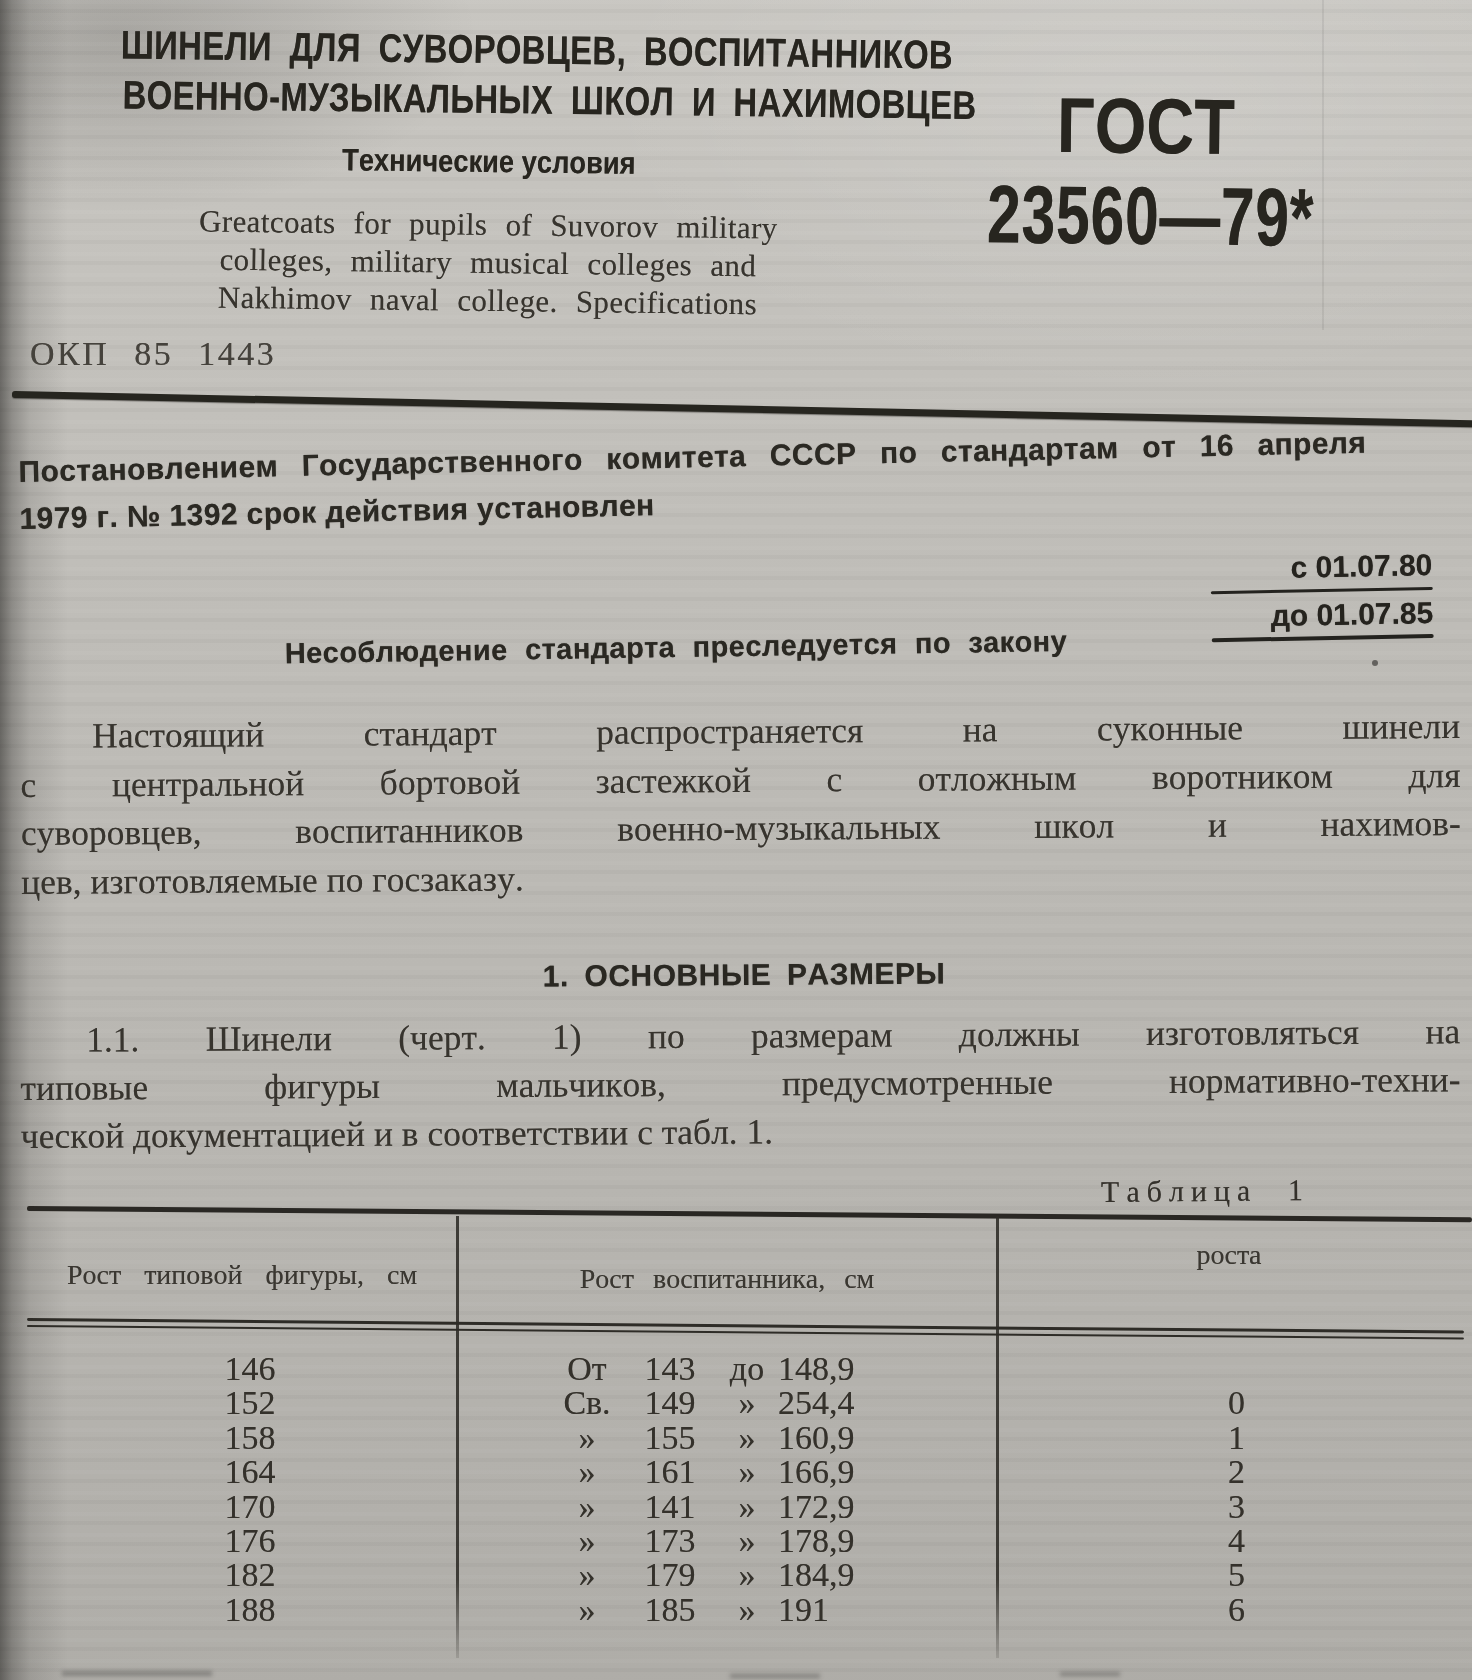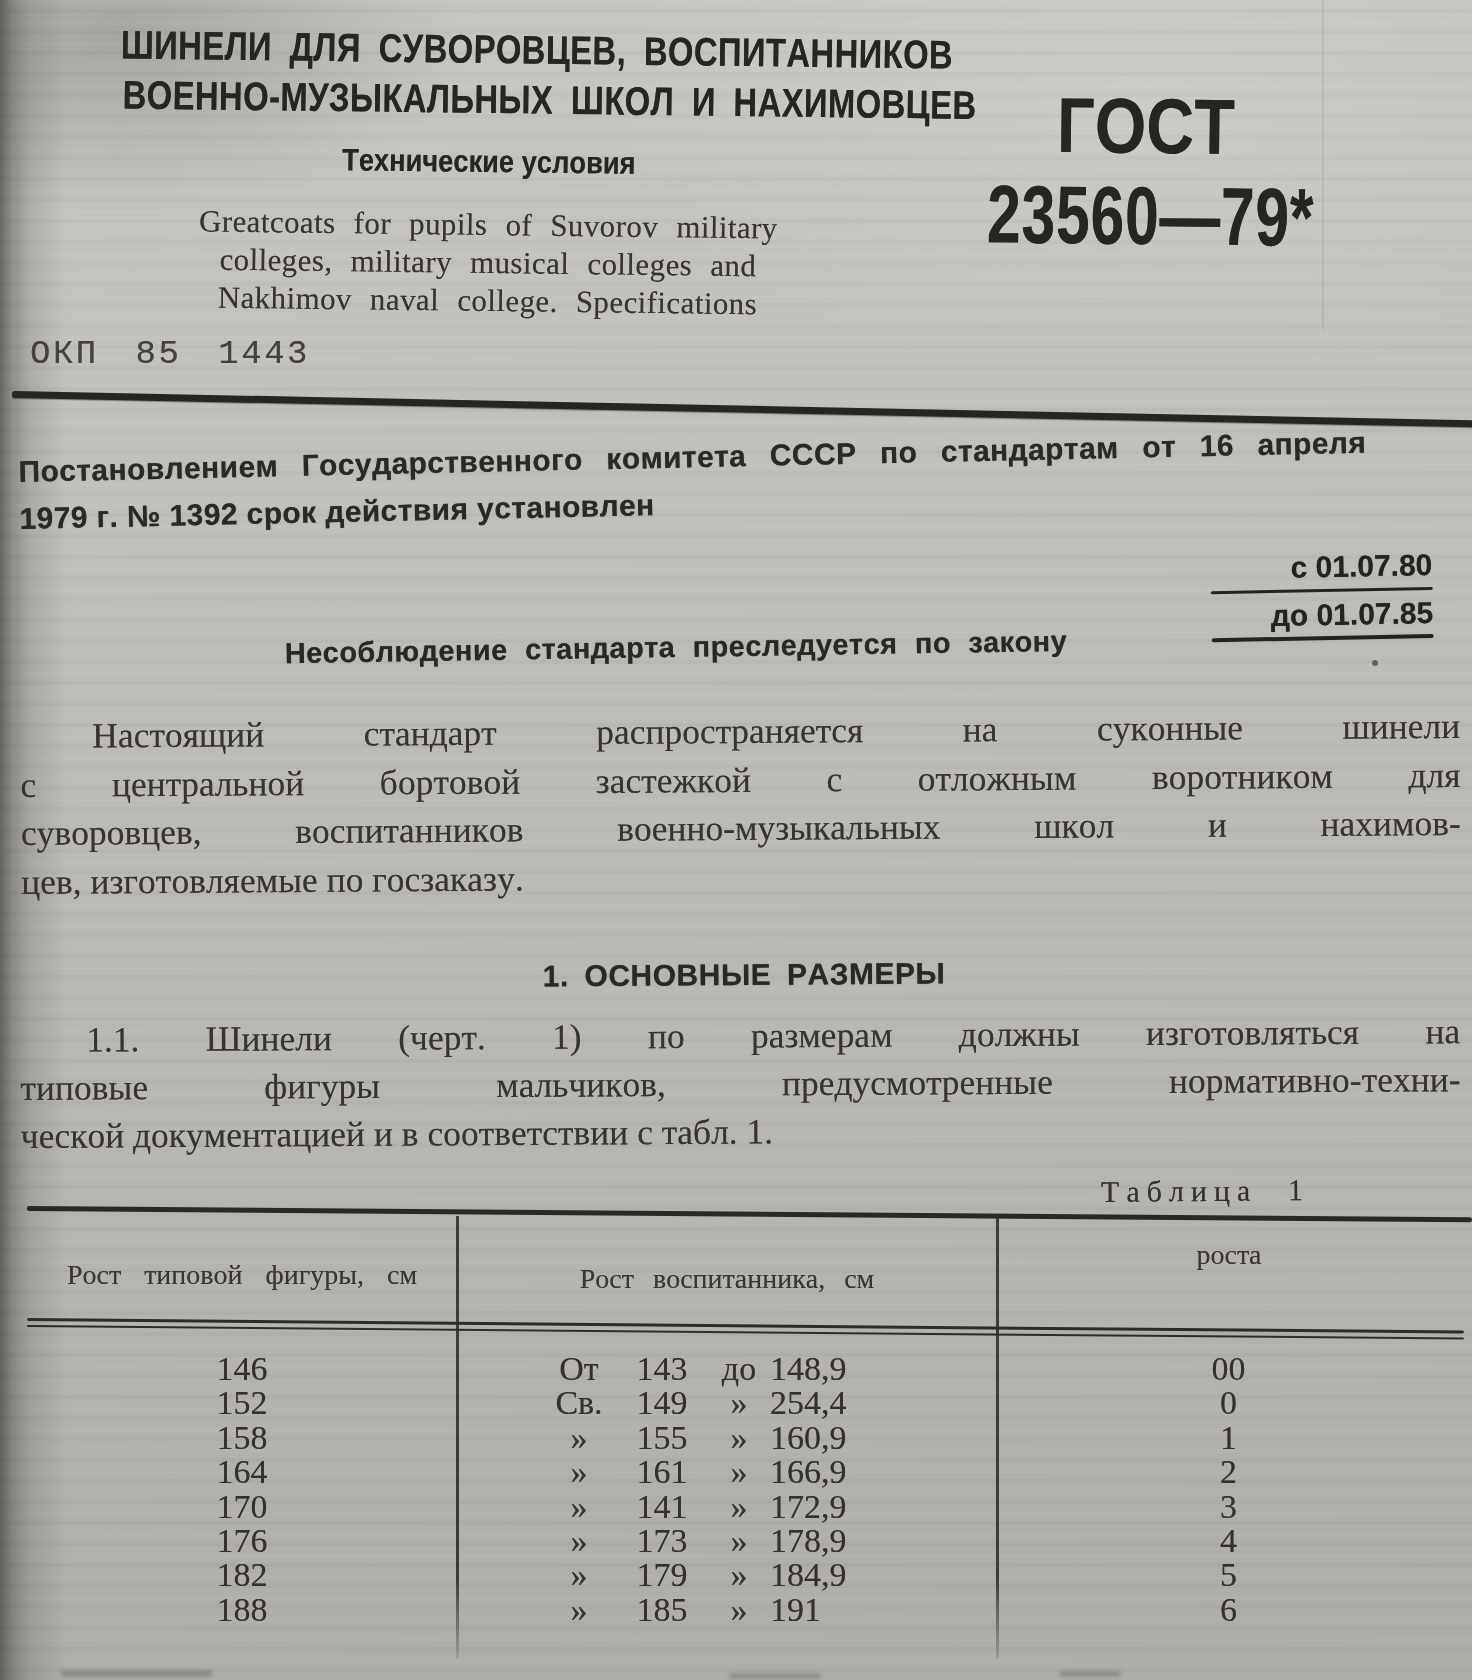--- a/index.html
+++ b/index.html
@@ -39,21 +39,21 @@
   .subtitle{font-size:31px;line-height:40px;margin-top:18px;}
   .subtitle .cond{transform:scaleX(.88);}
   .english{font-size:31px;line-height:38px;margin-top:24px;word-spacing:10px;letter-spacing:.4px;}
 
   .gost-block{left:930px;top:86px;width:430px;text-align:center;transform:rotate(.6deg);}
   .gost-label{font-size:78px;line-height:80px;}
   .gost-label .cond{transform:scaleX(.85);}
   .gost-number{font-size:82px;line-height:84px;margin-top:8px;}
   .gost-number .cond{transform:scaleX(.74);letter-spacing:1px;}
 
-  .okp{left:30px;top:334px;font-size:34px;line-height:40px;letter-spacing:2.5px;word-spacing:14px;color:#45423c;font-family:Liberation Mono, monospace;}
+  .okp{left:30px;top:334px;font-size:34px;line-height:40px;letter-spacing:2.5px;word-spacing:14px;color:#45423c;}
 
   .rule1{left:12px;top:391px;width:1464px;height:7px;background:#26251f;
     transform:rotate(1.15deg);transform-origin:left center;border-radius:3px;
     box-shadow:0 1px 1px rgba(30,28,25,.4);}
 
   .decree{left:18px;top:448px;width:1348px;font-size:30px;line-height:47px;
     letter-spacing:.4px;transform:rotate(-1.25deg);transform-origin:left top;color:#2b2923;}
   .decree .last{text-align:left;text-align-last:left;}
 
   .dates{right:40px;top:548px;width:300px;text-align:right;font-size:30px;line-height:34px;
@@ -85,21 +85,21 @@
   .vln{position:absolute;width:3px;background:linear-gradient(180deg,rgba(45,43,38,.88) 0 82%,rgba(45,43,38,.15) 100%);}
   .v1{left:456px;top:1216px;height:442px;}
   .v2{left:996px;top:1216px;height:442px;}
   .th{position:absolute;font-size:28px;line-height:33px;text-align:center;color:#3a3731;}
   .th1{left:27px;top:1258px;width:430px;word-spacing:16px;}
   .th2{left:458px;top:1262px;width:538px;word-spacing:12px;}
   .th3{left:998px;top:1238px;width:462px;word-spacing:6px;}
   .t-dbl{left:27px;top:1318px;width:1437px;transform:rotate(.5deg);transform-origin:left center;}
   .t-dbl .a{height:3px;background:#2e2c27;border-radius:2px;}
   .t-dbl .b{height:2px;background:#2e2c27;margin-top:4px;border-radius:2px;}
-  .rows{left:27px;top:1350px;width:1433px;font-size:34px;color:#34312b;}
+  .rows{left:35px;top:1350px;width:1433px;font-size:34px;color:#34312b;}
   .trow{display:grid;grid-template-columns:430px 540px 1fr;height:34.4px;align-items:center;}
   .c1{text-align:center;}
   .c2{display:grid;grid-template-columns:74px 92px 62px 1fr;padding-left:85px;}
   .c2 span{display:block;}
   .c2 .pf,.c2 .fr,.c2 .sp{text-align:center;}
   .c2 .to{text-align:left;}
   .c3{text-align:center;}
 </style>
 </head>
 <body>
@@ -181,21 +181,20 @@
 
   <div class="abs serif rows">
     <div class="trow">
       <div class="c1">146</div>
       <div class="c2">
           <span class="pf">От</span>
           <span class="fr">143</span>
           <span class="sp">до</span>
           <span class="to">148,9</span>
         </div>
-      <div class="c3">00</div>
     </div>
     <div class="trow">
       <div class="c1">152</div>
       <div class="c2">
           <span class="pf">Св.</span>
           <span class="fr">149</span>
           <span class="sp">»</span>
           <span class="to">254,4</span>
         </div>
       <div class="c3">0</div>

